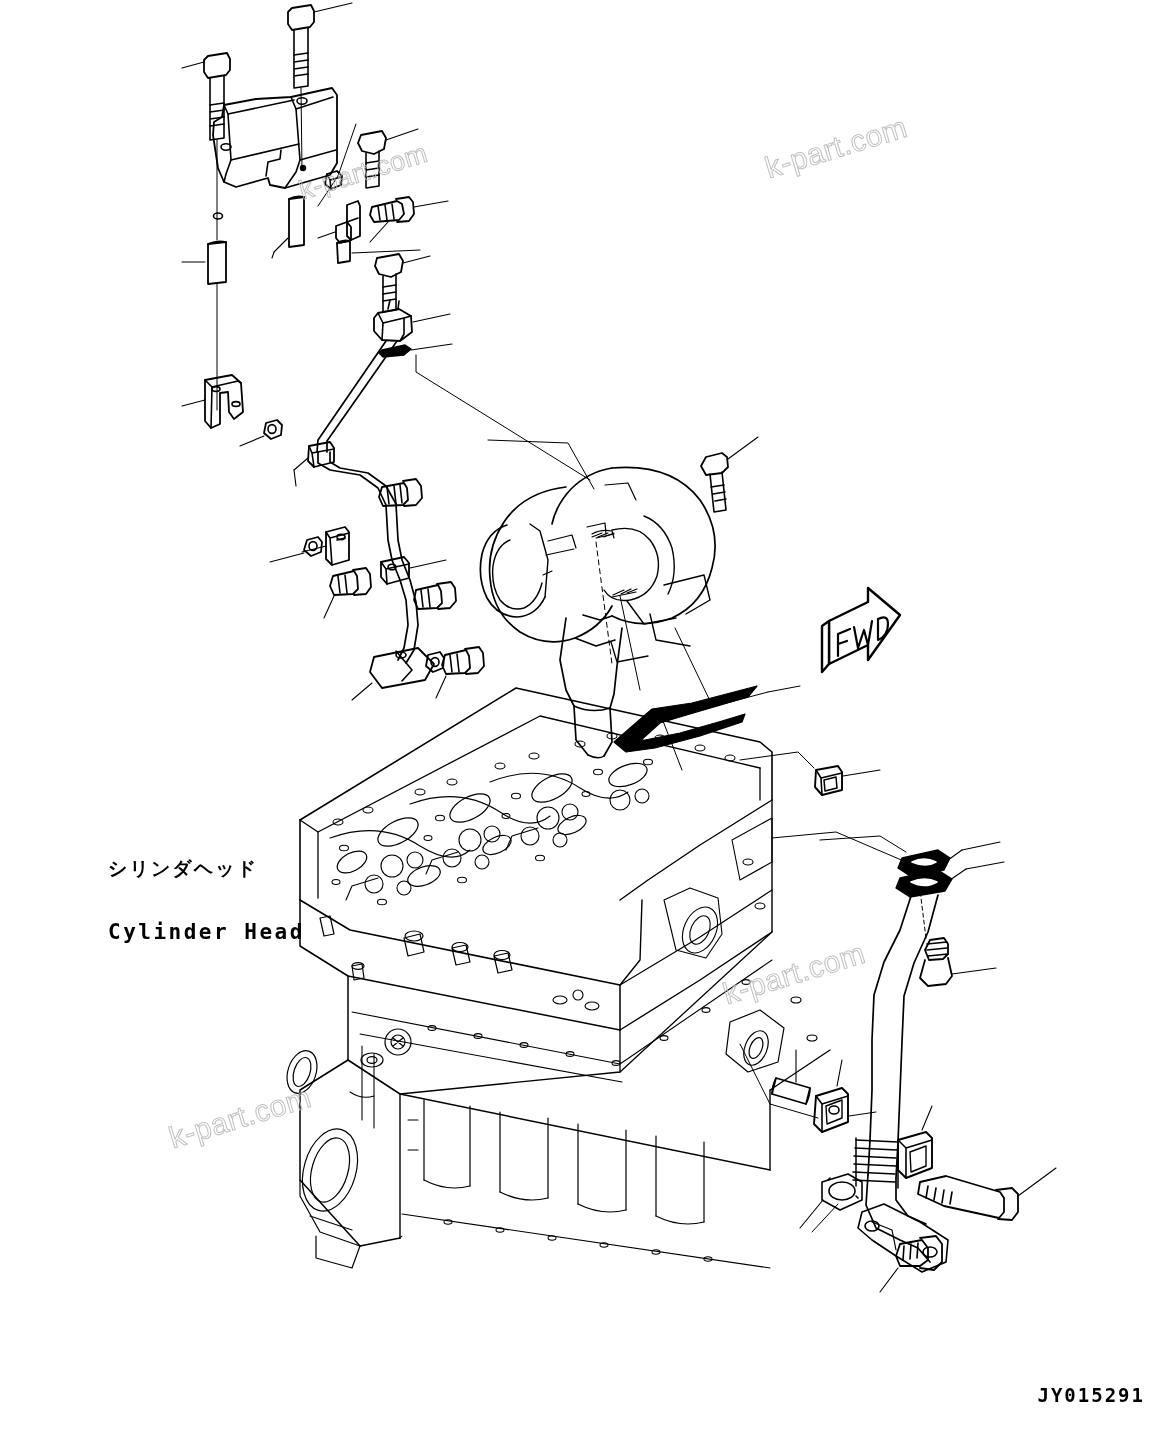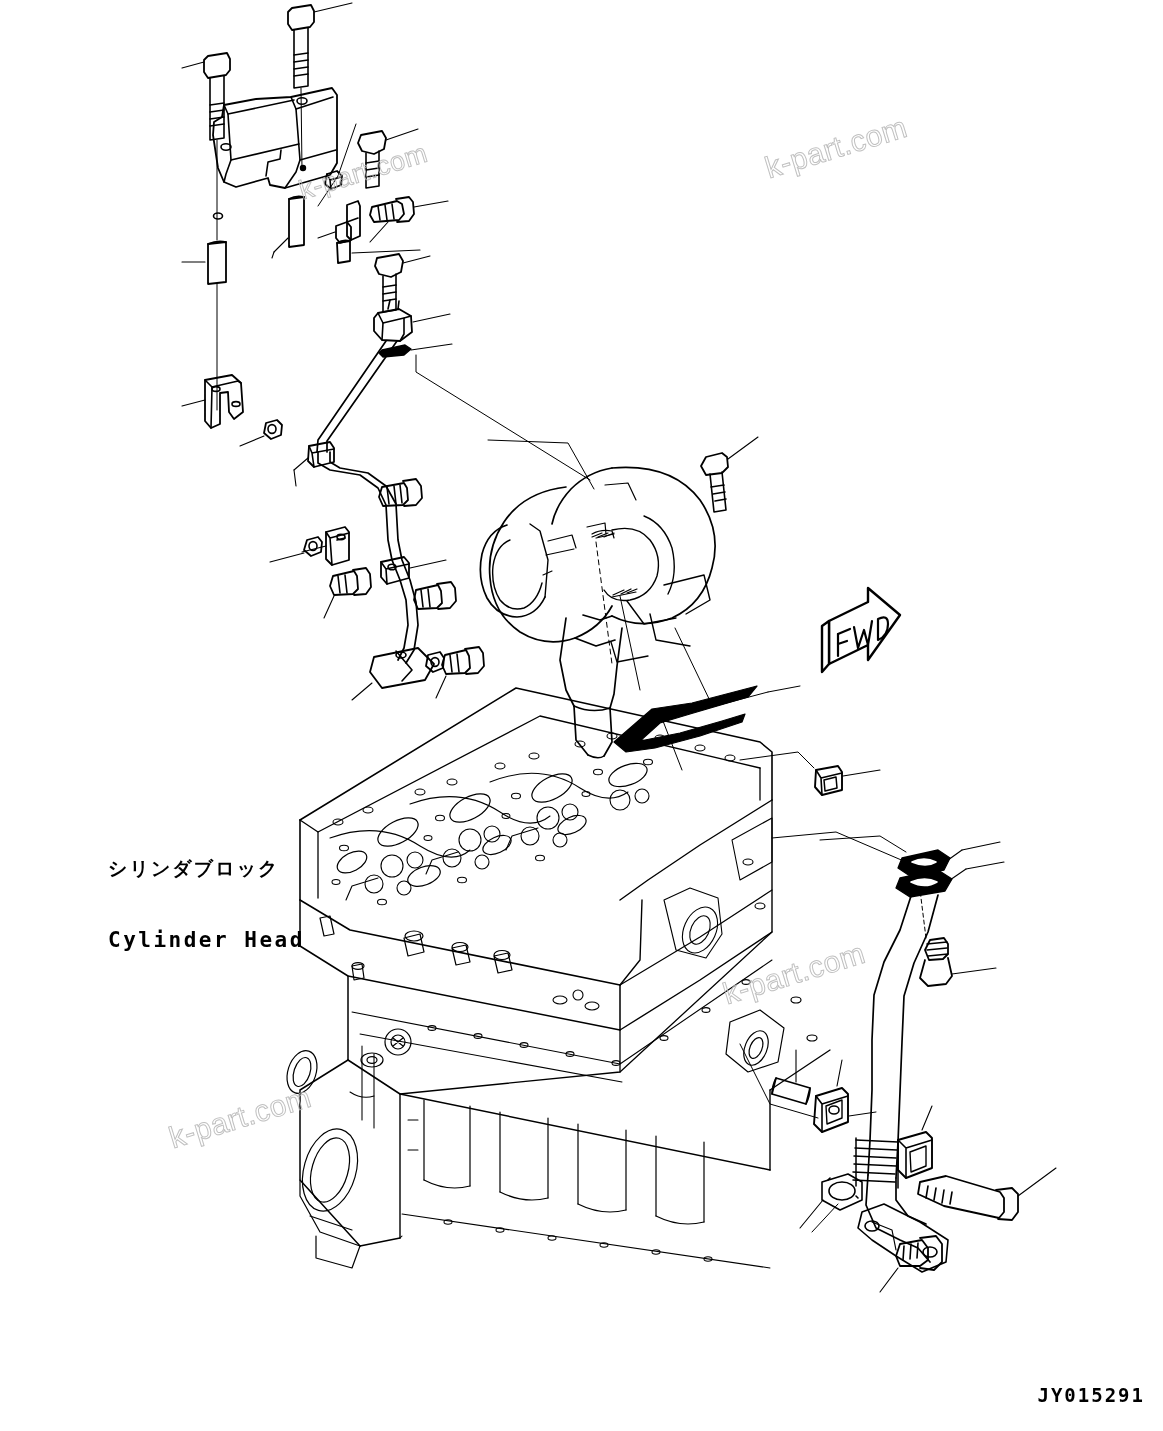--- a/index.html
+++ b/index.html
@@ -20,21 +20,21 @@
   
   .callout {
     position: absolute;
     white-space: pre;
     color: #000;
     font-family: "DejaVu Sans Mono", monospace;
     font-weight: 700;
     letter-spacing: 1px;
   }
   .jp { font-size: 19px; letter-spacing: 2px; }
-  .en { font-size: 21px; letter-spacing: 2.5px; margin-top: 8px; }
+  .en { font-size: 21px; letter-spacing: 2.5px; }
 
   #label-head { left: 108px; top: 818px; }
   #label-block { left: 108px; top: 1136px; }
 
   .partno {
     position: absolute;
     right: 18px; bottom: 25px;
     font-family: "DejaVu Sans Mono", monospace;
     font-size: 19px;
     font-weight: 700;
@@ -641,21 +641,21 @@
         <path d="M854 627 L858 648 L864 630 L868 645 L872 621"></path>
 
         <path d="M878 619 L878 640 Q888 636 888 624 Q888 614 878 619 Z"></path>
       </g>
     </g>
 
     </g>
   </svg>
 
   <div class="callout" id="label-head">
-    <div class="jp">シリンダブロック</div>
+    <div class="jp">シリンダヘッド</div>
     <div class="en">Cylinder Head</div>
   </div>
 
 
   <div class="partno">JY015291</div>
 
   <div id="watermark-layer">
       <div class="wm wm-outline" style="left: 766px; top: 152px; font-size: 30px; transform: rotate(-17deg);">k-part.com</div>
       <div class="wm wm-outline" style="left: 300px; top: 176px; font-size: 27px; transform: rotate(-17deg);">k-part.com</div>
       <div class="wm wm-outline" style="left: 724px; top: 978px; font-size: 30px; transform: rotate(-17deg);">k-part.com</div>

